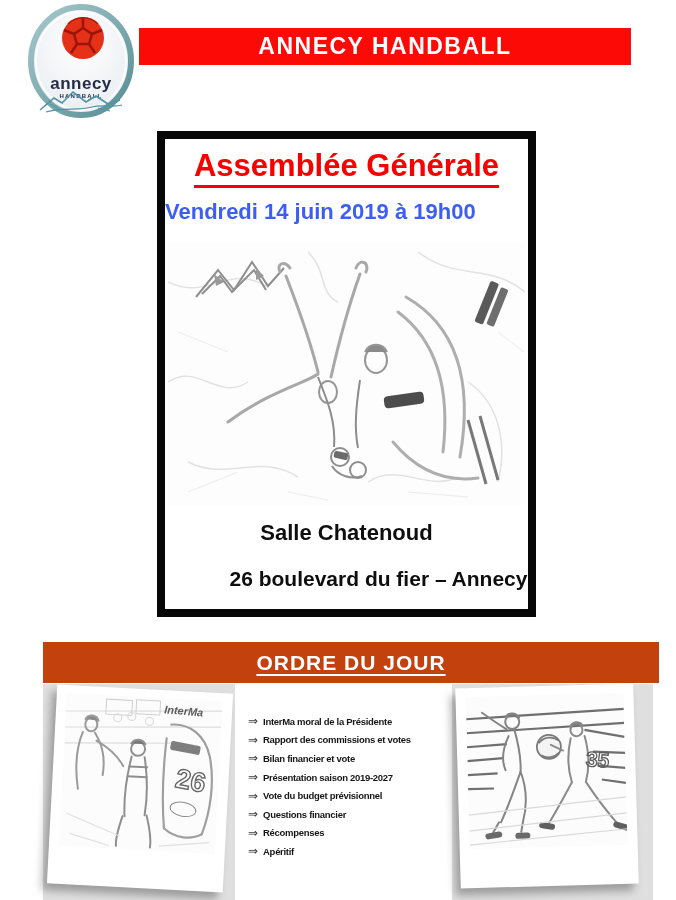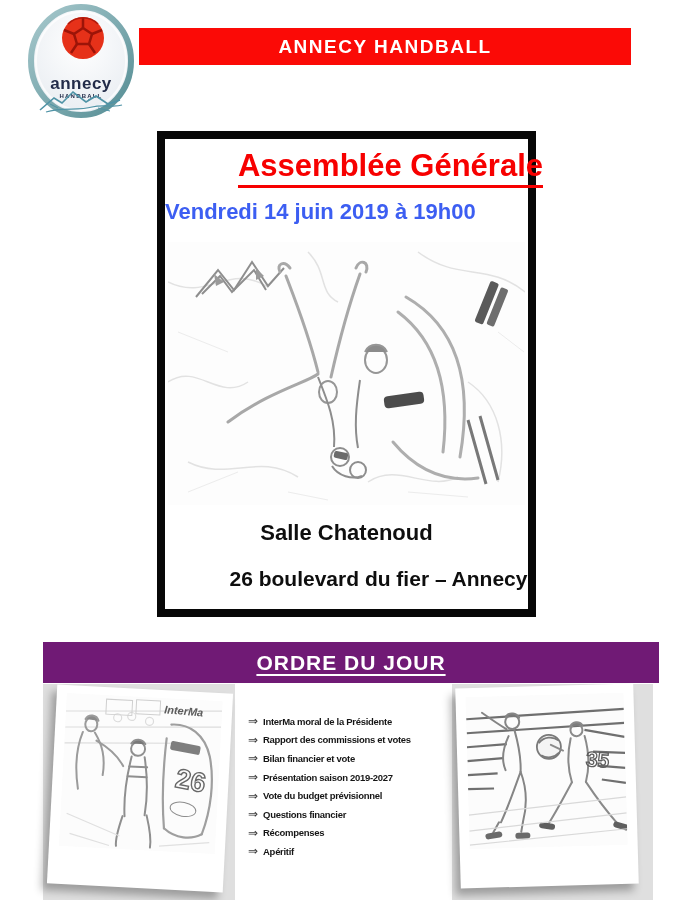--- a/index.html
+++ b/index.html
@@ -2,31 +2,31 @@
 <html><head>
 <meta charset="utf-8">
 <style>
   html,body{margin:0;padding:0;}
   .page{position:relative;width:676px;height:900px;background:#ffffff;overflow:hidden;
         font-family:"Liberation Sans",sans-serif;}
   .abs{position:absolute;}
 
   
   .top-banner{left:139px;top:28px;width:492px;height:37px;display:flex;align-items:center;justify-content:center;}
-  .top-banner .txt{color:#ffffff;font-weight:bold;font-size:19px;letter-spacing:1.5px;}
+  .top-banner .txt{color:#ffffff;font-weight:bold;font-size:23px;letter-spacing:1.5px;}
 
   
   .tagline{left:123px;top:82px;width:446px;text-align:center;font-weight:bold;font-size:19px;color:#0d0d0d;}
 
   
   .logo{left:28px;top:4px;width:106px;height:114px;}
 
   
   .poster-box{left:157px;top:131px;width:379px;height:486px;border:8px solid #070707;box-sizing:border-box;background:#ffffff;}
-  .poster-title{position:absolute;top:9px;left:0;width:100%;text-align:center;padding-left:44px;}
+  .poster-title{position:absolute;top:9px;left:0;width:100%;text-align:center;}
   .poster-title .txt{display:inline-block;font-weight:bold;font-size:31px;color:#f70000;border-bottom:3px solid #f70000;padding-bottom:1px;}
   .poster-date{position:absolute;top:60px;left:0;width:100%;font-weight:bold;font-size:22px;color:#3c5ef2;}
   .poster-photo{position:absolute;top:103px;left:3px;width:357px;height:263px;background:#fdfdfd;}
   .venue1{position:absolute;top:381px;left:0;width:100%;text-align:center;font-weight:bold;font-size:22px;color:#0e0e0e;}
   .venue2{position:absolute;top:428px;left:0;width:100%;text-align:center;font-weight:bold;font-size:21px;color:#0e0e0e;padding-left:32px;}
 
   
   .agenda-banner{left:43px;top:642px;width:616px;height:41px;display:flex;align-items:center;justify-content:center;}
   .agenda-banner .txt{color:#ffffff;font-weight:bold;font-size:21px;letter-spacing:1px;
         text-decoration:underline;text-decoration-thickness:2px;text-underline-offset:4px;}
@@ -157,21 +157,21 @@
         <g stroke="#ececec" stroke-width="1">
           <path d="M10,90 L60,110 M20,250 L70,230 M240,250 L300,255 M330,90 L356,110 M120,250 L160,258"></path>
         </g>
       </svg>
     </div>
 
     <div class="venue1">Salle Chatenoud</div>
     <div class="venue2">26 boulevard du fier – Annecy</div>
   </div>
 
-  <div class="abs agenda-banner" style="background: #701a75;">
+  <div class="abs agenda-banner" style="background: #c2410c;">
     <span class="txt">ORDRE DU JOUR</span>
   </div>
 
   <div class="abs panel panel-left"></div>
   <div class="abs panel panel-right"></div>
 
   <div class="abs polaroid polaroid-left">
     <div class="photo">
       <svg width="156" height="153" viewBox="0 0 156 153">
         <rect width="156" height="153" fill="#fcfcfc"></rect>

